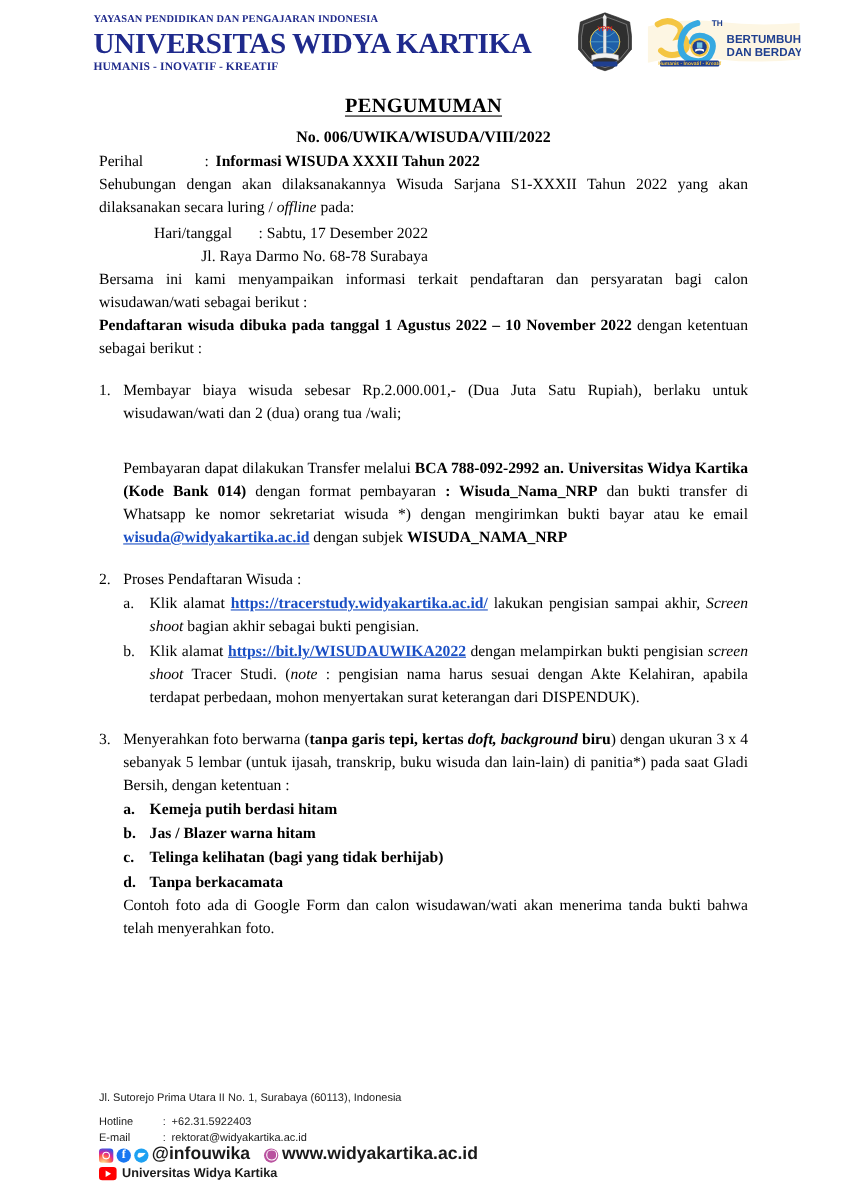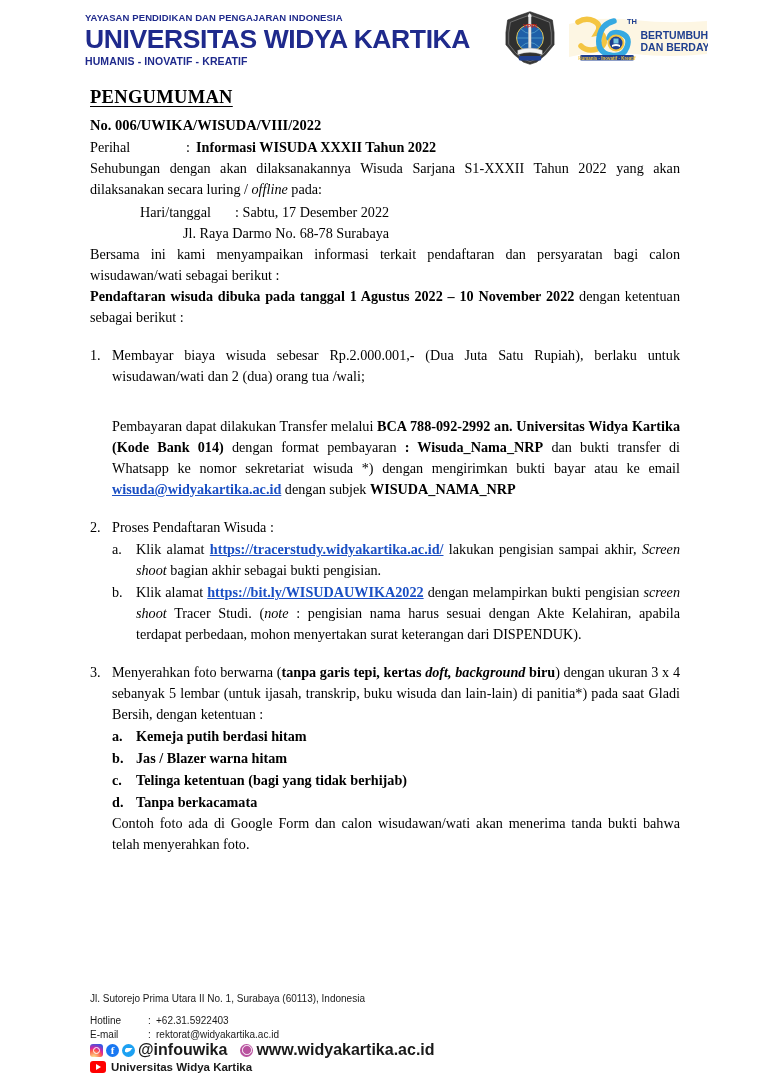--- a/index.html
+++ b/index.html
@@ -20,21 +20,21 @@
   .letterhead {
     position: absolute;
     top: 0; left: 0;
     width: 768px;
     height: 80px;
   }
   .lh-text {
     position: absolute;
     left: 85px;
     top: 12px;
-    font-family: Liberation Sans, sans-serif;
+    font-family: Liberation Serif, serif;
   }
   .lh-line1 {
     font-size: 9.5px;
     font-weight: bold;
     letter-spacing: 0.1px;
     color: #1f2a8c;
     line-height: 12px;
   }
   .lh-line2 {
     font-size: 26.5px;
@@ -48,39 +48,39 @@
     font-size: 10.5px;
     font-weight: bold;
     letter-spacing: 0.1px;
     color: #1f2a8c;
     line-height: 13px;
     margin-top: 1px;
   }
 
   .lh-logos {
     position: absolute;
-    right: 60px;
+    right: 40px;
     top: 10px;
     display: flex;
     align-items: center;
     gap: 10px;
   }
 
   
   .doc-body {
     position: absolute;
     left: 90px;
     top: 84px;
     width: 590px;
     font-size: 14.2px;
     line-height: 1.48;
   }
 
   .title-block {
-    text-align: left;
+    text-align: center;
     margin-top: 0;
   }
   .doc-title {
     font-size: 18.5px;
     font-weight: bold;
     text-decoration: underline;
     text-underline-offset: 3px;
     letter-spacing: 0.3px;
   }
   .doc-number {
@@ -379,21 +379,21 @@
           <li>
             <span class="marker">a.</span>
             <span class="li-body">Kemeja putih berdasi hitam</span>
           </li>
           <li>
             <span class="marker">b.</span>
             <span class="li-body">Jas / Blazer warna hitam</span>
           </li>
           <li>
             <span class="marker">c.</span>
-            <span class="li-body">Telinga ketentuan (bagi yang tidak berhijab)</span>
+            <span class="li-body">Telinga kelihatan (bagi yang tidak berhijab)</span>
           </li>
           <li>
             <span class="marker">d.</span>
             <span class="li-body">Tanpa berkacamata</span>
           </li>
         </ol>
       </span>
     </li>
   </ol>
 

